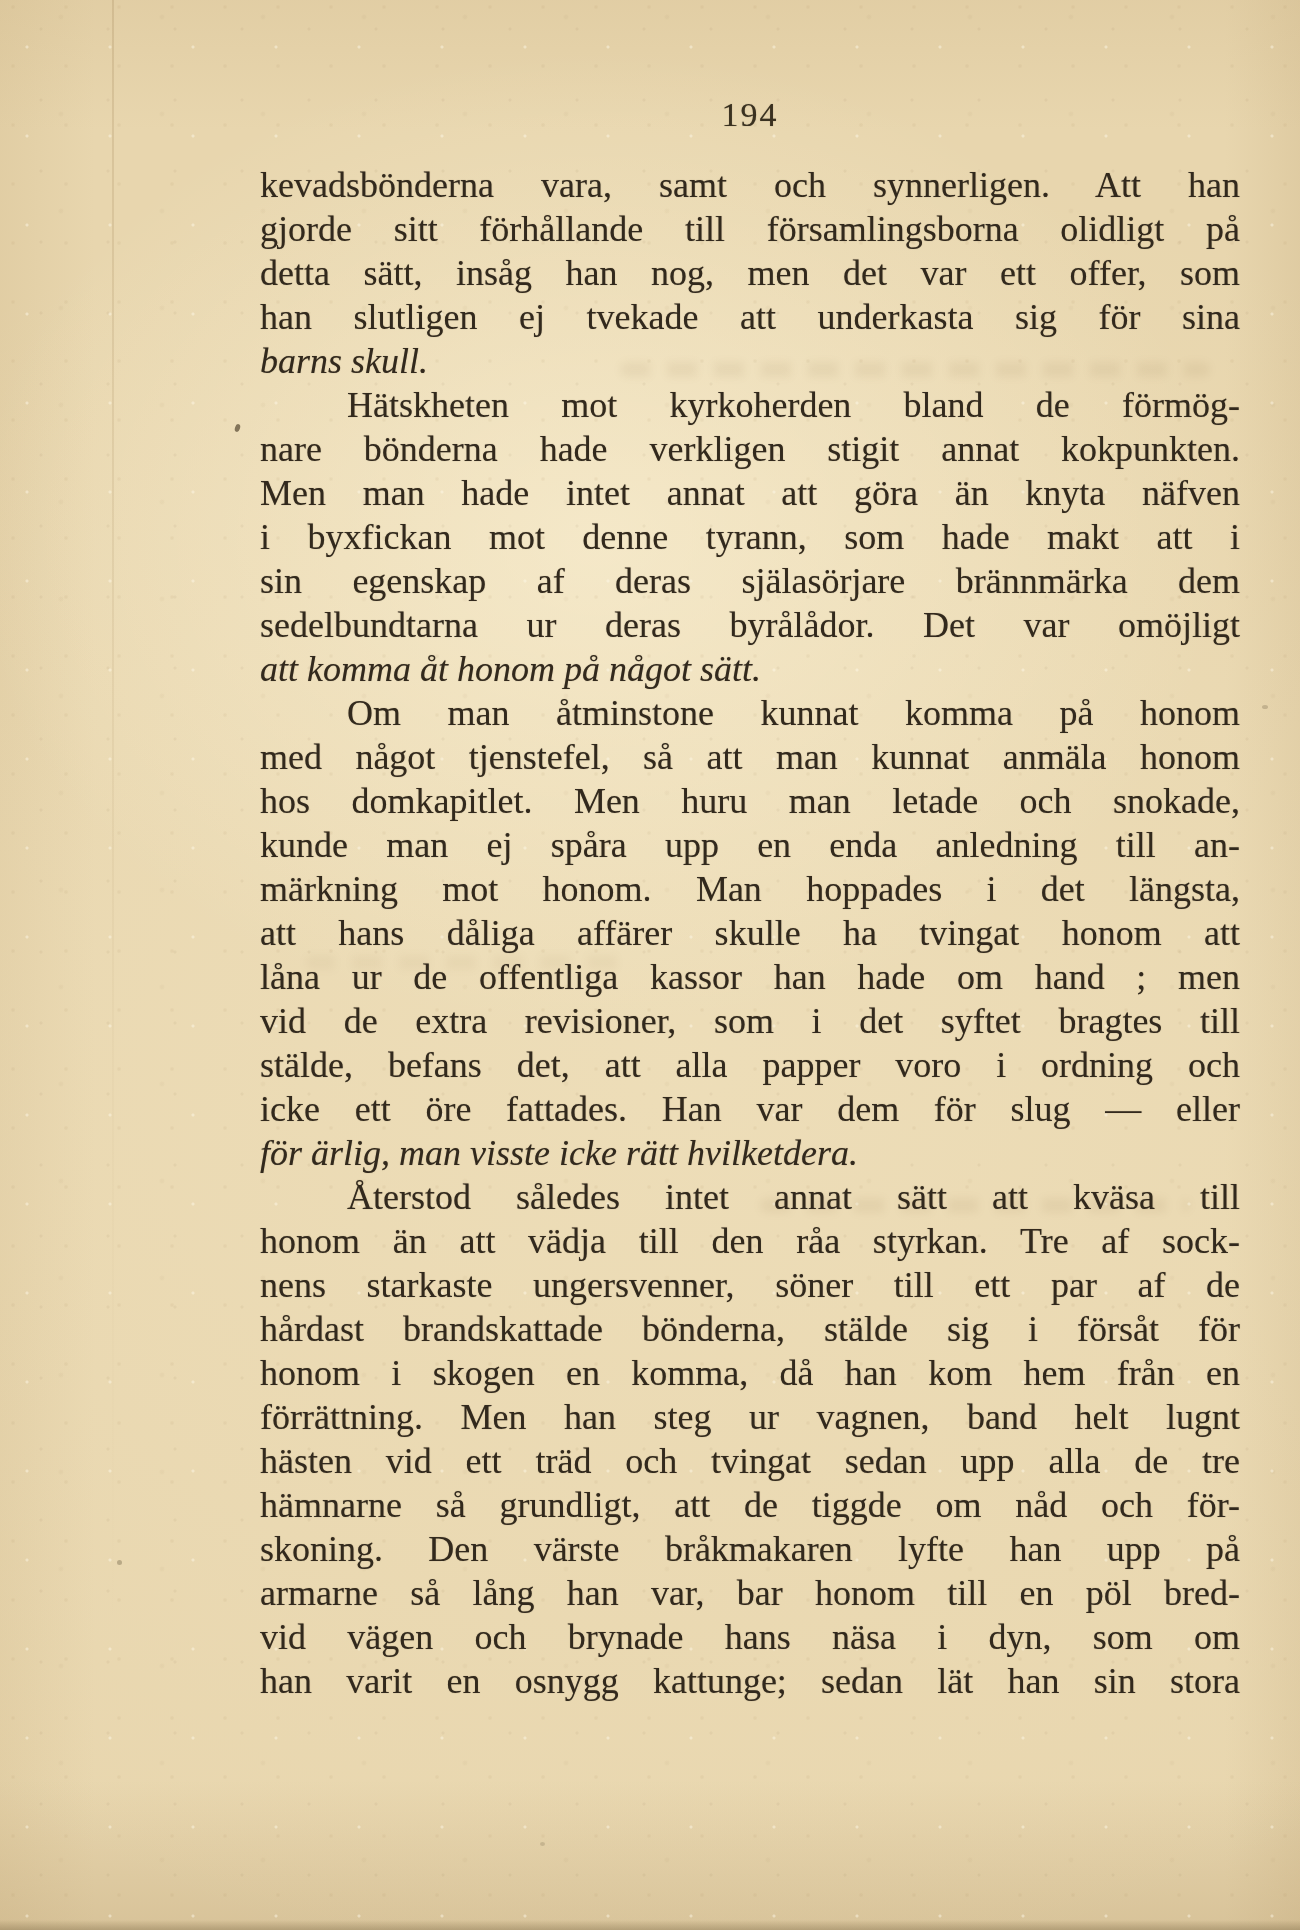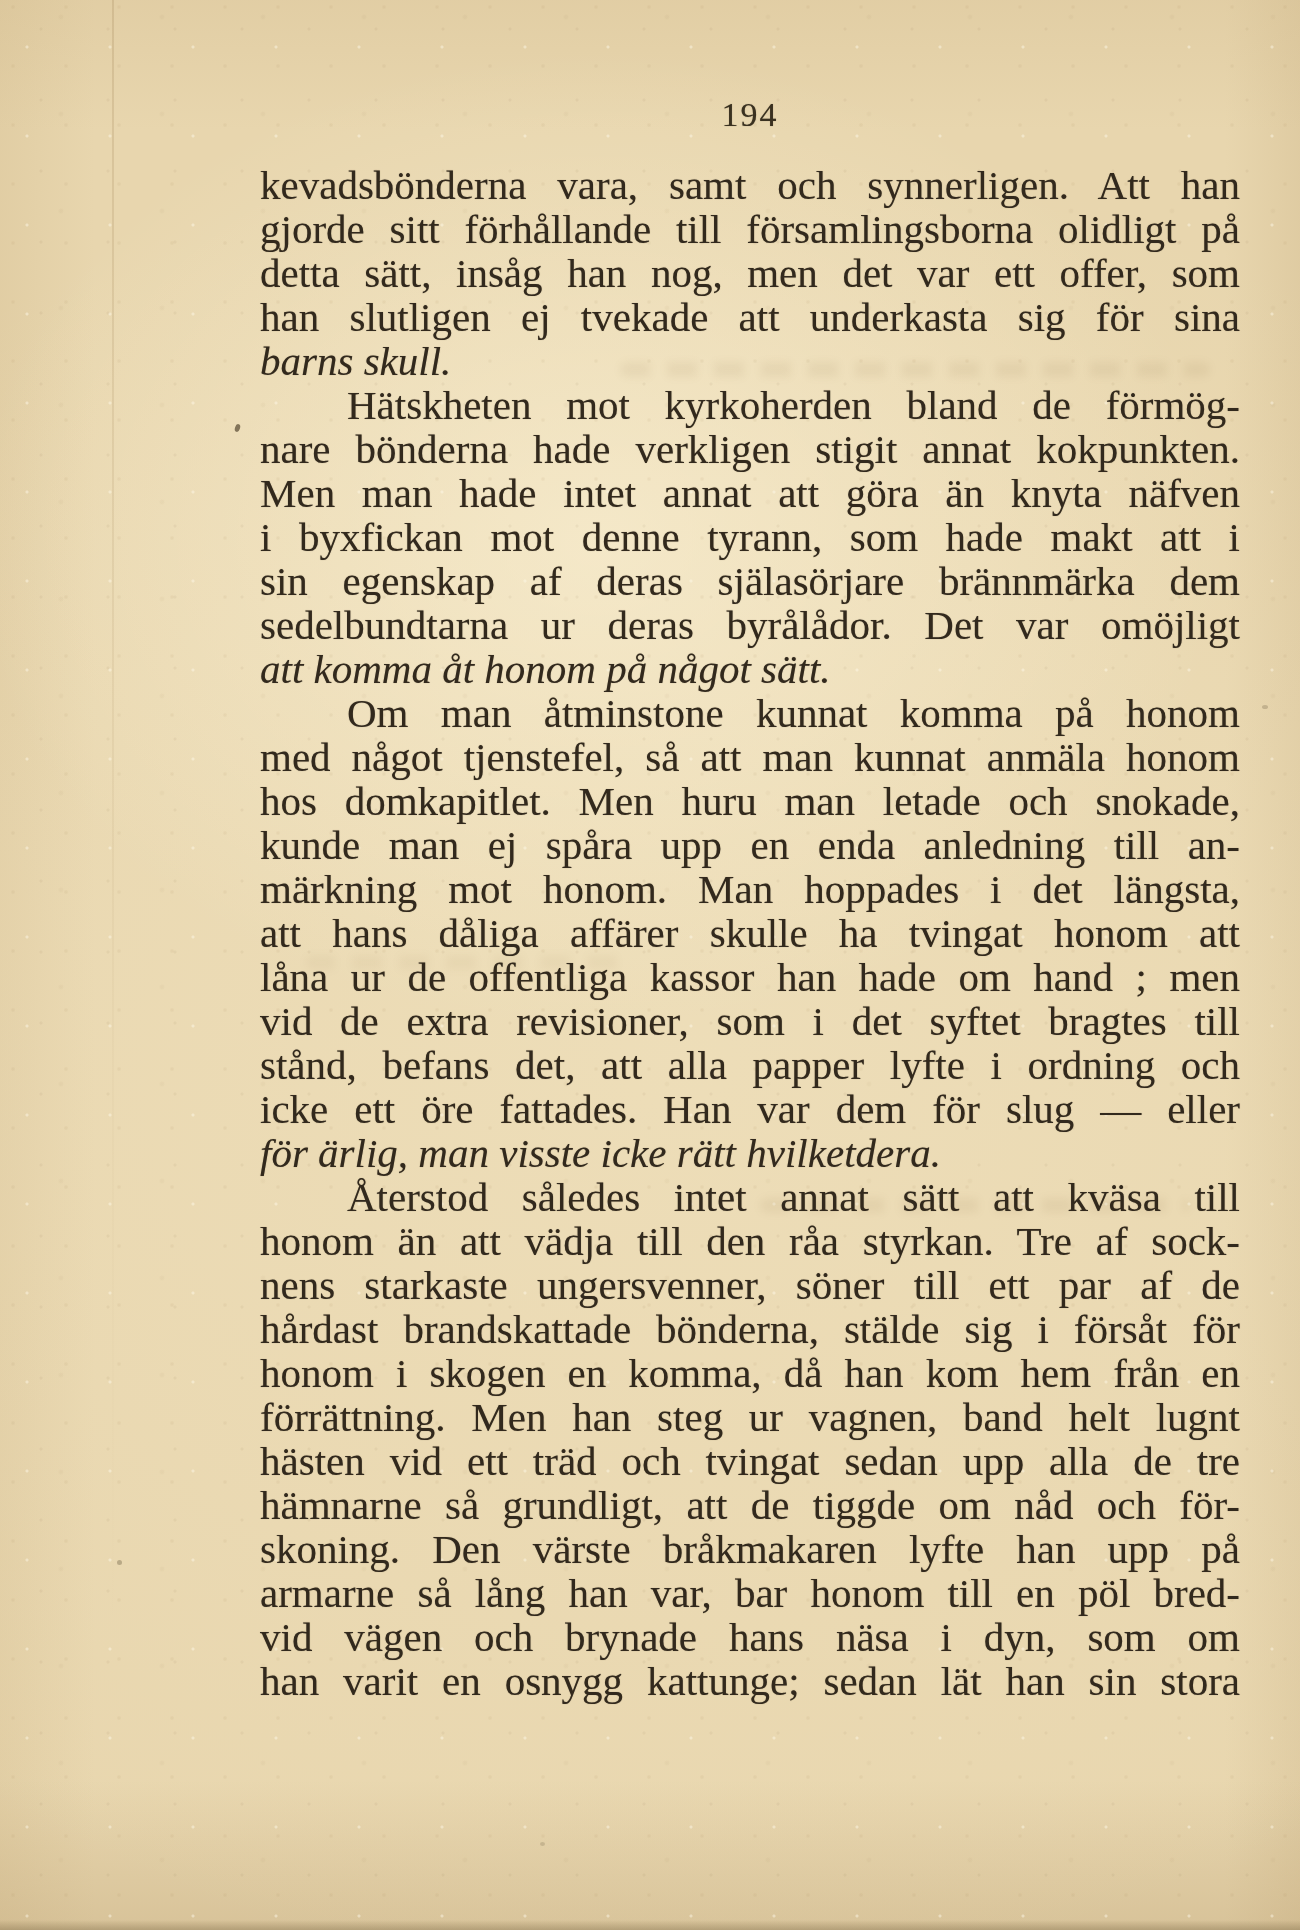--- a/index.html
+++ b/index.html
@@ -39,21 +39,21 @@
   }
   .page-number{
     position:absolute;top:88px;left:260px;width:980px;
     text-align:center;font-size:34px;line-height:36px;letter-spacing:2px;
     color:#3a3120;
     text-shadow:0 0 1px rgba(52,42,24,0.45);
     margin-top:9px;
   }
   .text-block{
     position:absolute;top:163px;left:260px;width:980px;
-    font-size:41px;line-height:44px;
+    font-size:36px;line-height:44px;
     text-shadow:0 0 1px rgba(52,42,24,0.40);
   }
   .line{
     text-align:justify;
     text-align-last:justify;
     text-justify:inter-word;
   }
   .line.left{text-align:left;text-align-last:left;font-style:italic;}
   .line.indent{text-indent:87px;}
   .ghost{
@@ -102,21 +102,21 @@
       <div class="line">sedelbundtarna ur deras byrålådor.  Det var omöjligt</div>
       <div class="line left">att komma åt honom på något sätt.</div>
       <div class="line indent">Om man åtminstone kunnat komma på honom</div>
       <div class="line">med något tjenstefel, så att man kunnat anmäla honom</div>
       <div class="line">hos domkapitlet.  Men huru man letade och snokade,</div>
       <div class="line">kunde man ej spåra upp en enda anledning till an-</div>
       <div class="line">märkning mot honom.  Man hoppades i det längsta,</div>
       <div class="line">att hans dåliga affärer skulle ha tvingat honom att</div>
       <div class="line">låna ur de offentliga kassor han hade om hand ; men</div>
       <div class="line">vid de extra revisioner, som i det syftet bragtes till</div>
-      <div class="line">stånd, befans det, att alla papper lyfte i ordning och</div>
+      <div class="line">stälde, befans det, att alla papper voro i ordning och</div>
       <div class="line">icke ett öre fattades.  Han var dem för slug — eller</div>
       <div class="line left">för ärlig, man visste icke rätt hvilketdera.</div>
       <div class="line indent">Återstod således intet annat sätt att kväsa till</div>
       <div class="line">honom än att vädja till den råa styrkan.  Tre af sock-</div>
       <div class="line">nens starkaste ungersvenner, söner till ett par af de</div>
       <div class="line">hårdast brandskattade bönderna, stälde sig i försåt för</div>
       <div class="line">honom i skogen en komma, då han kom hem från en</div>
       <div class="line">förrättning.  Men han steg ur vagnen, band helt lugnt</div>
       <div class="line">hästen vid ett träd och tvingat sedan upp alla de tre</div>
       <div class="line">hämnarne så grundligt, att de tiggde om nåd och för-</div>

